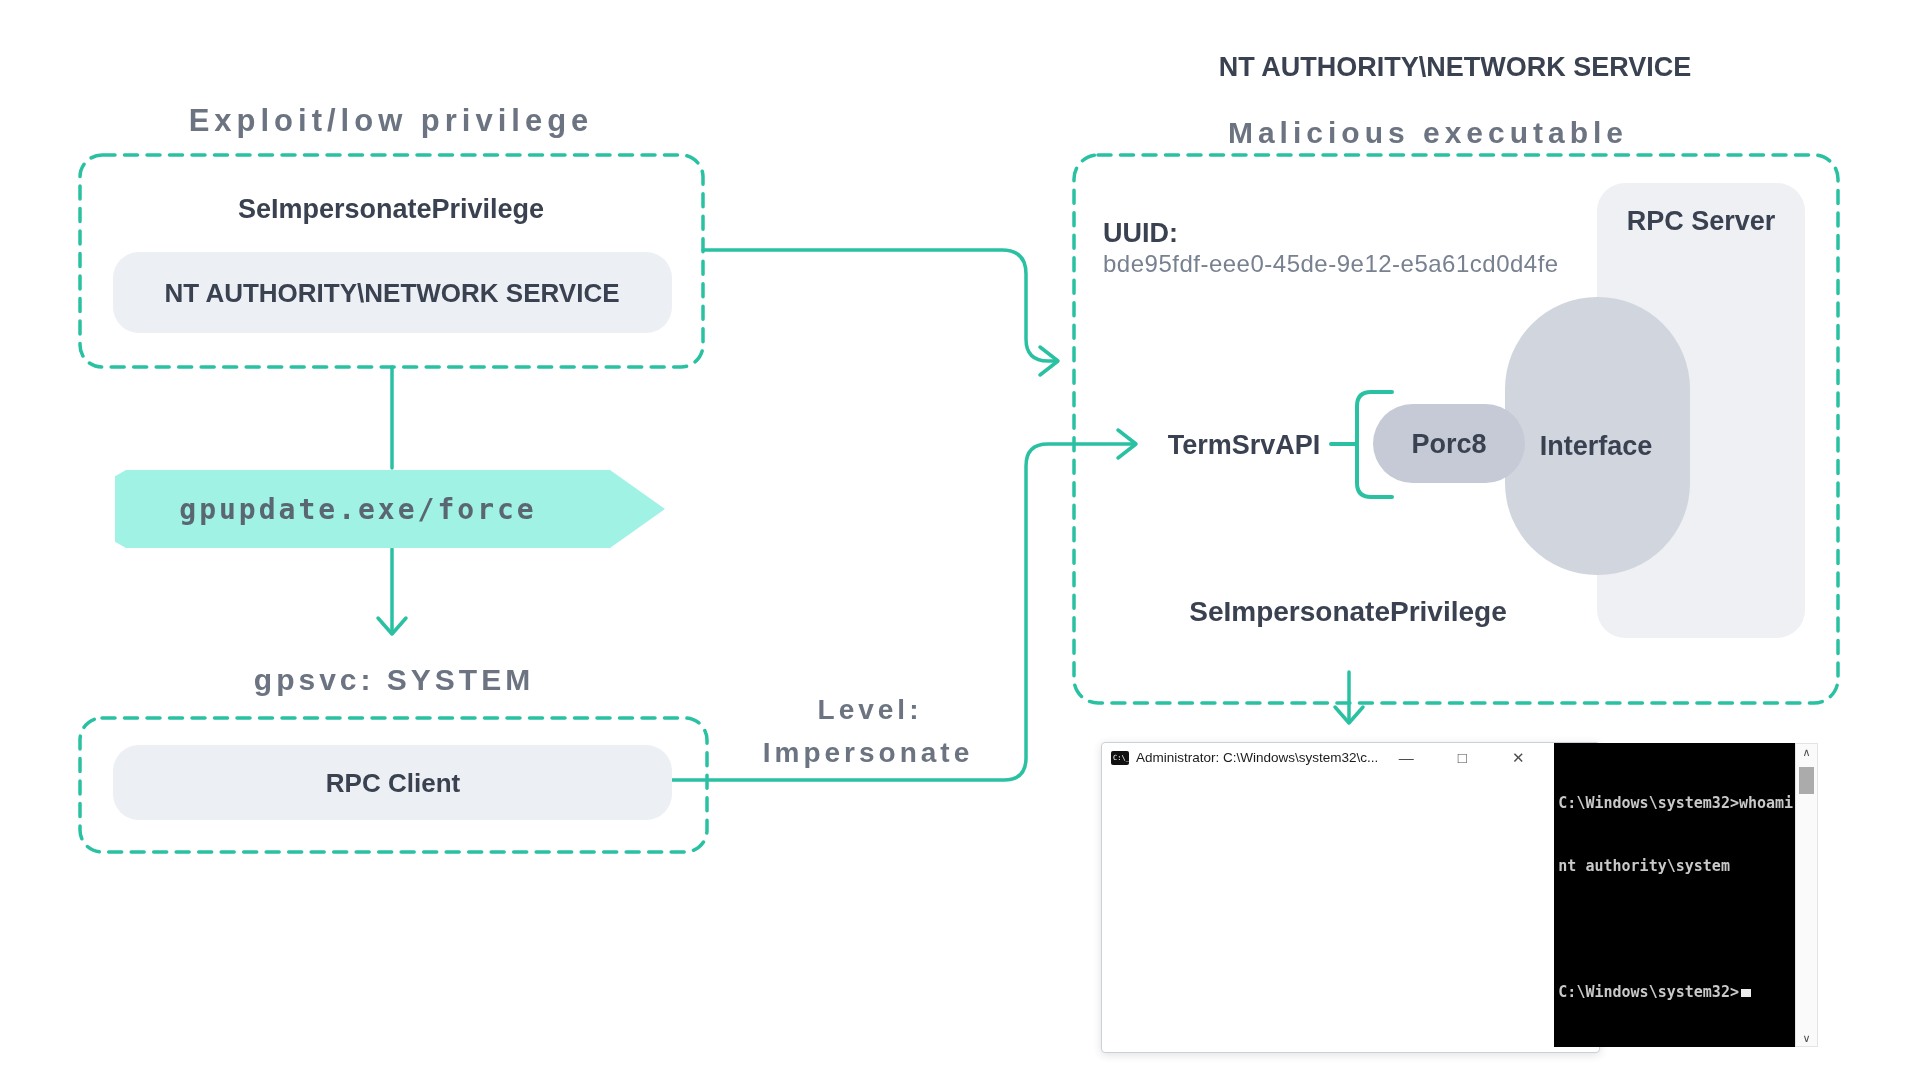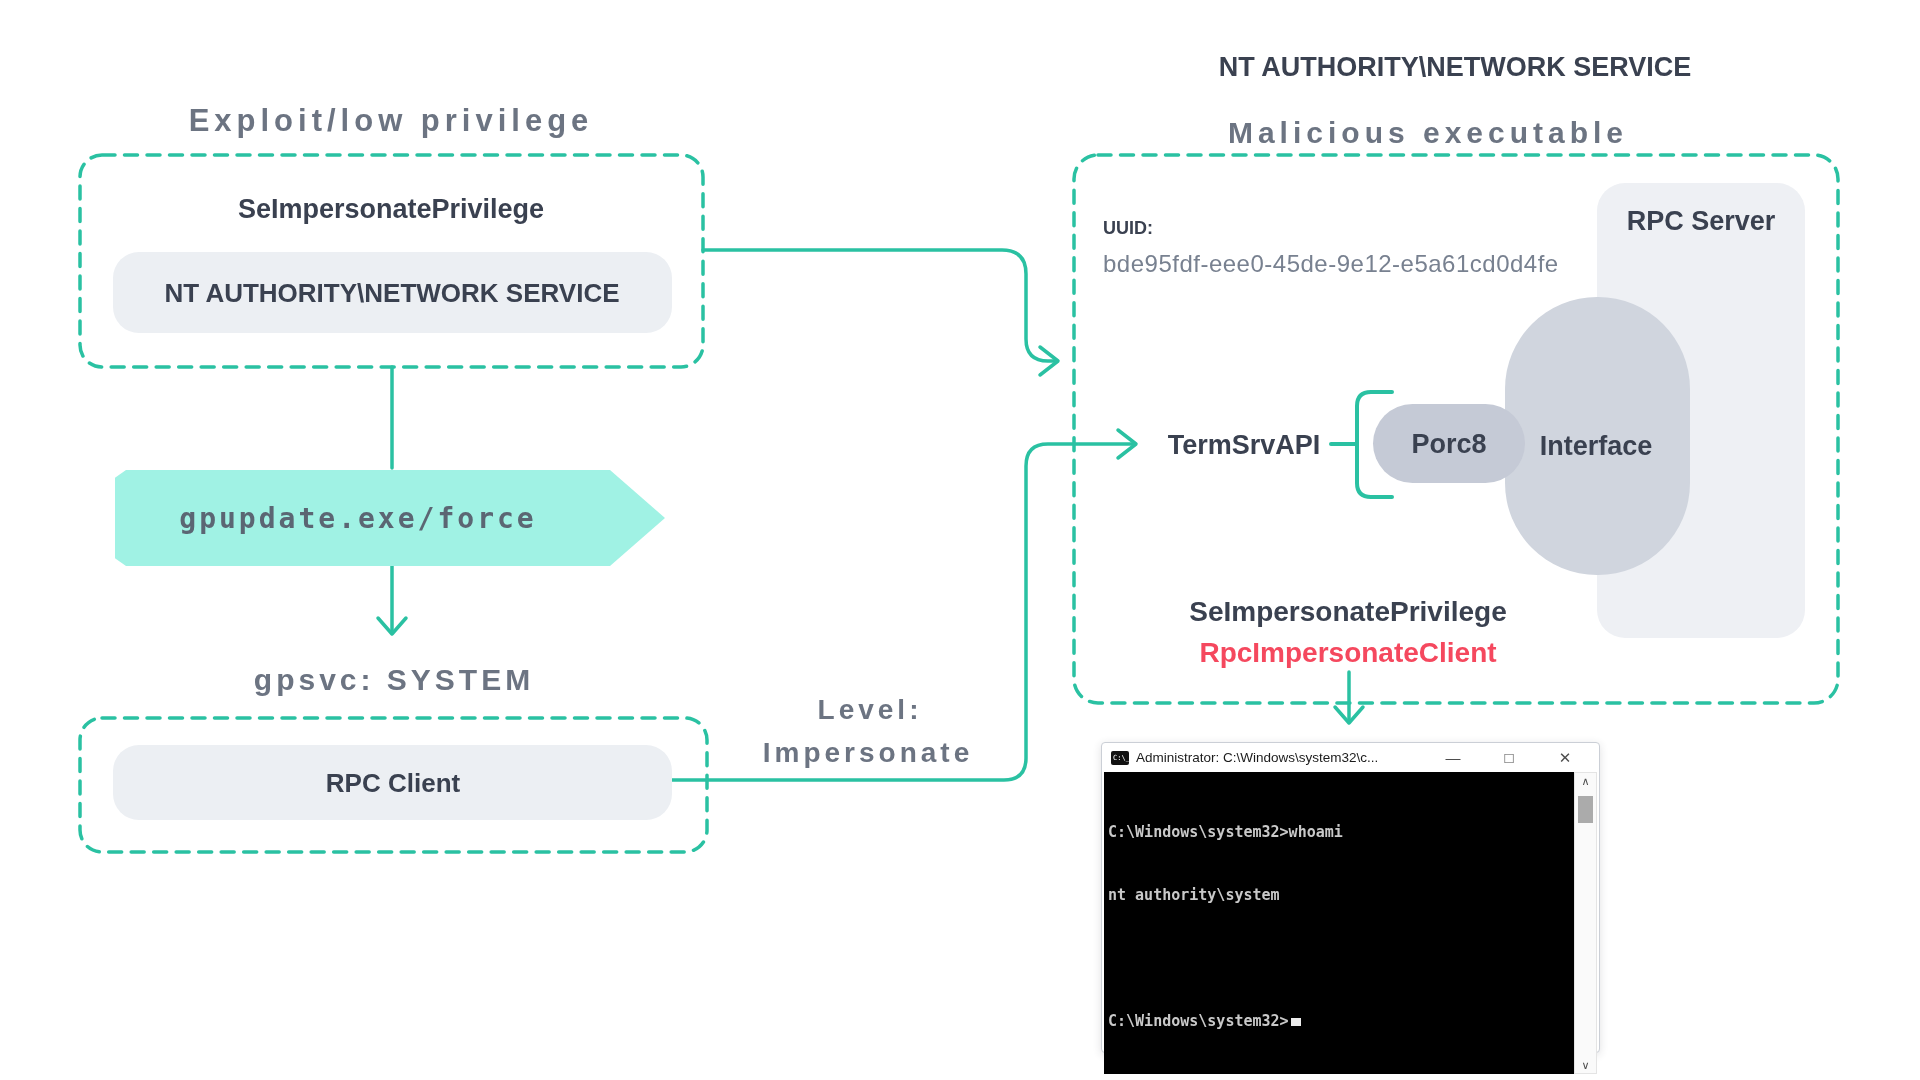--- a/index.html
+++ b/index.html
@@ -10,47 +10,47 @@
   .abs{position:absolute;}
   .ctr{transform:translate(-50%,-50%);white-space:nowrap;}
   svg.overlay{position:absolute;left:0;top:0;width:1920px;height:1080px;pointer-events:none;}
 
   
   .h-gray{color:#6C7482;font-weight:bold;letter-spacing:5px;font-size:31px;}
   .navy{color:#3A4150;font-weight:bold;}
   .t28{font-size:28px;}
   .t27{font-size:27px;}
   .t26{font-size:26px;}
-  .uuid-label{color:#3A4150;font-weight:bold;font-size:18px;}
+  .uuid-label{color:#3A4150;font-weight:bold;font-size:27px;}
   .uuid-value{color:#788190;font-size:24px;letter-spacing:0.5px;}
   .red{color:#F5485E;font-weight:bold;font-size:28px;}
   .lvl{color:#6C7482;font-weight:bold;font-size:28px;letter-spacing:4px;margin-top:12px;}
   .gpsvc{color:#6C7482;font-weight:bold;font-size:30px;letter-spacing:4px;margin-top:6px;}
 
   
   .pill-light{background:#ECEFF3;border-radius:26px;}
   .panel{background:#EEF0F4;border-radius:28px;}
   .blob{background:#D0D5DE;border-radius:92px;}
   .pill-dark{background:#C5CAD6;border-radius:40px;}
 
   .banner{
-    left:115px;top:470px;width:550px;height:96px;background:#A0F2E4;
+    left:115px;top:470px;width:550px;height:78px;background:#A0F2E4;
     clip-path:polygon(0% 8%,0% 92%,2% 100%,90% 100%,100% 50%,90% 0%,2% 0%);
     display:flex;align-items:center;justify-content:center;padding-right:64px;box-sizing:border-box;
   }
   .banner span{
     font-family:"DejaVu Sans Mono",monospace;font-weight:bold;font-size:28px;
     color:#5B6673;letter-spacing:3px;
   }
 
   
   .term{
     left:1101px;top:742px;width:499px;height:311px;background:#ffffff;
     border:1px solid #CBCFD6;border-radius:4px;box-sizing:border-box;
-    box-shadow:0 2px 8px rgba(40,45,60,.14);display:flex;flex-direction:column;
+    box-shadow:0 2px 8px rgba(40,45,60,.14);display:flex;flex-direction:row;
   }
   .term-titlebar{height:29px;display:flex;align-items:center;padding:0 6px 0 9px;flex:none;}
   .term-icon{
     width:18px;height:14px;background:#111;border-radius:2px;flex:none;margin-right:7px;
     color:#fff;font-family:"DejaVu Sans Mono",monospace;font-size:7px;line-height:14px;
     text-align:left;padding-left:2px;box-sizing:border-box;overflow:hidden;
   }
   .term-title{font-size:13.5px;color:#1b1b1b;flex:1;white-space:nowrap;overflow:hidden;}
   .wbtn{width:56px;text-align:center;color:#4d4d4d;font-size:15px;cursor:default;flex:none;line-height:29px;}
   .term-body{flex:1;display:flex;padding:0 2px 5px 2px;box-sizing:border-box;}
@@ -124,21 +124,20 @@
   <div class="abs pill-dark" style="left:1373px;top:404px;width:152px;height:79px;"></div>
   <div class="abs ctr navy t27" style="left:1449px;top:444px;">Porc8</div>
   <div class="abs ctr navy t27" style="left:1596px;top:446px;">Interface</div>
 
   <div class="abs ctr navy t27" style="left:1244px;top:445px;">TermSrvAPI</div>
 
   <div class="abs uuid-label" style="left:1103px;top:218px;">UUID:</div>
   <div class="abs uuid-value" style="left:1103px;top:250px;">bde95fdf-eee0-45de-9e12-e5a61cd0d4fe</div>
 
   <div class="abs ctr navy t28" style="left:1348px;top:612px;">SeImpersonatePrivilege</div>
-  <div class="abs ctr red" style="left:1348px;top:653px;">RpcImpersonateClient</div>
 
   <div class="abs term">
     <div class="term-titlebar">
       <div class="term-icon">C:\_</div>
       <div class="term-title">Administrator: C:\Windows\system32\c...</div>
       <div class="wbtn">—</div>
       <div class="wbtn">□</div>
       <div class="wbtn">✕</div>
     </div>
     <div class="term-body">

